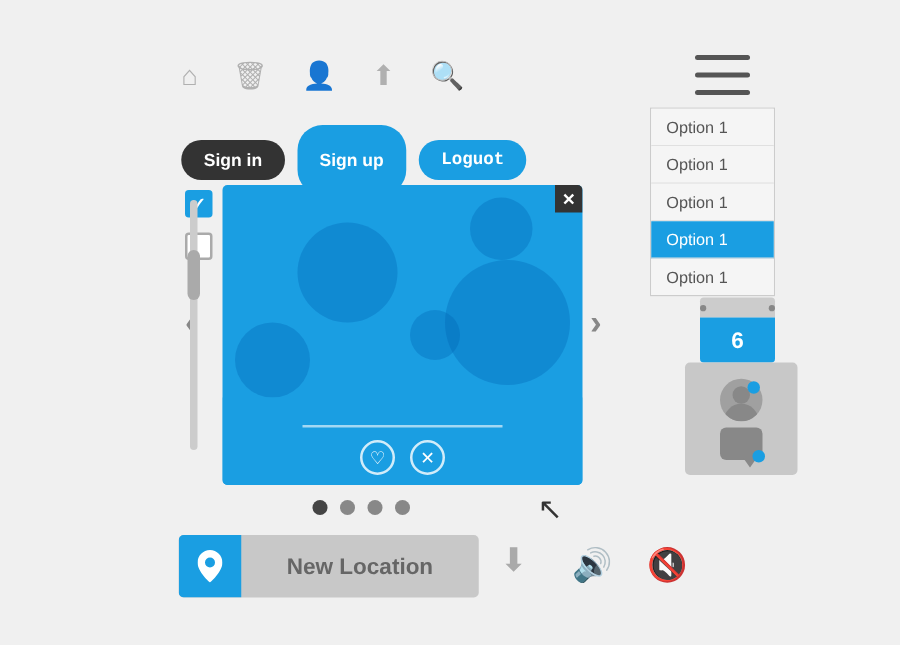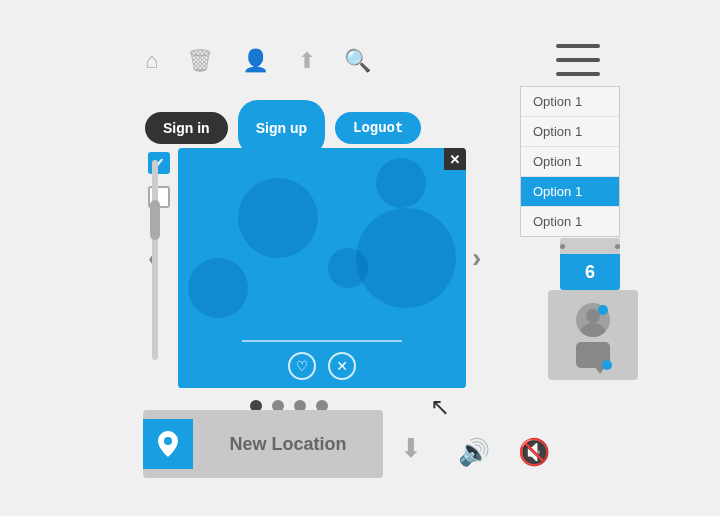--- a/index.html
+++ b/index.html
@@ -492,21 +492,21 @@
       color: #aaa;
       cursor: pointer;
     }
 
     
     .location-btn {
       position: absolute;
       bottom: 38px;
       left: 143px;
       width: 240px;
-      height: 68px;
+      height: 50px;
       background: #c8c8c8;
       border-radius: 4px;
       display: flex;
       align-items: center;
       gap: 0;
       cursor: pointer;
       overflow: hidden;
     }
     .location-icon-box {
       width: 50px;

